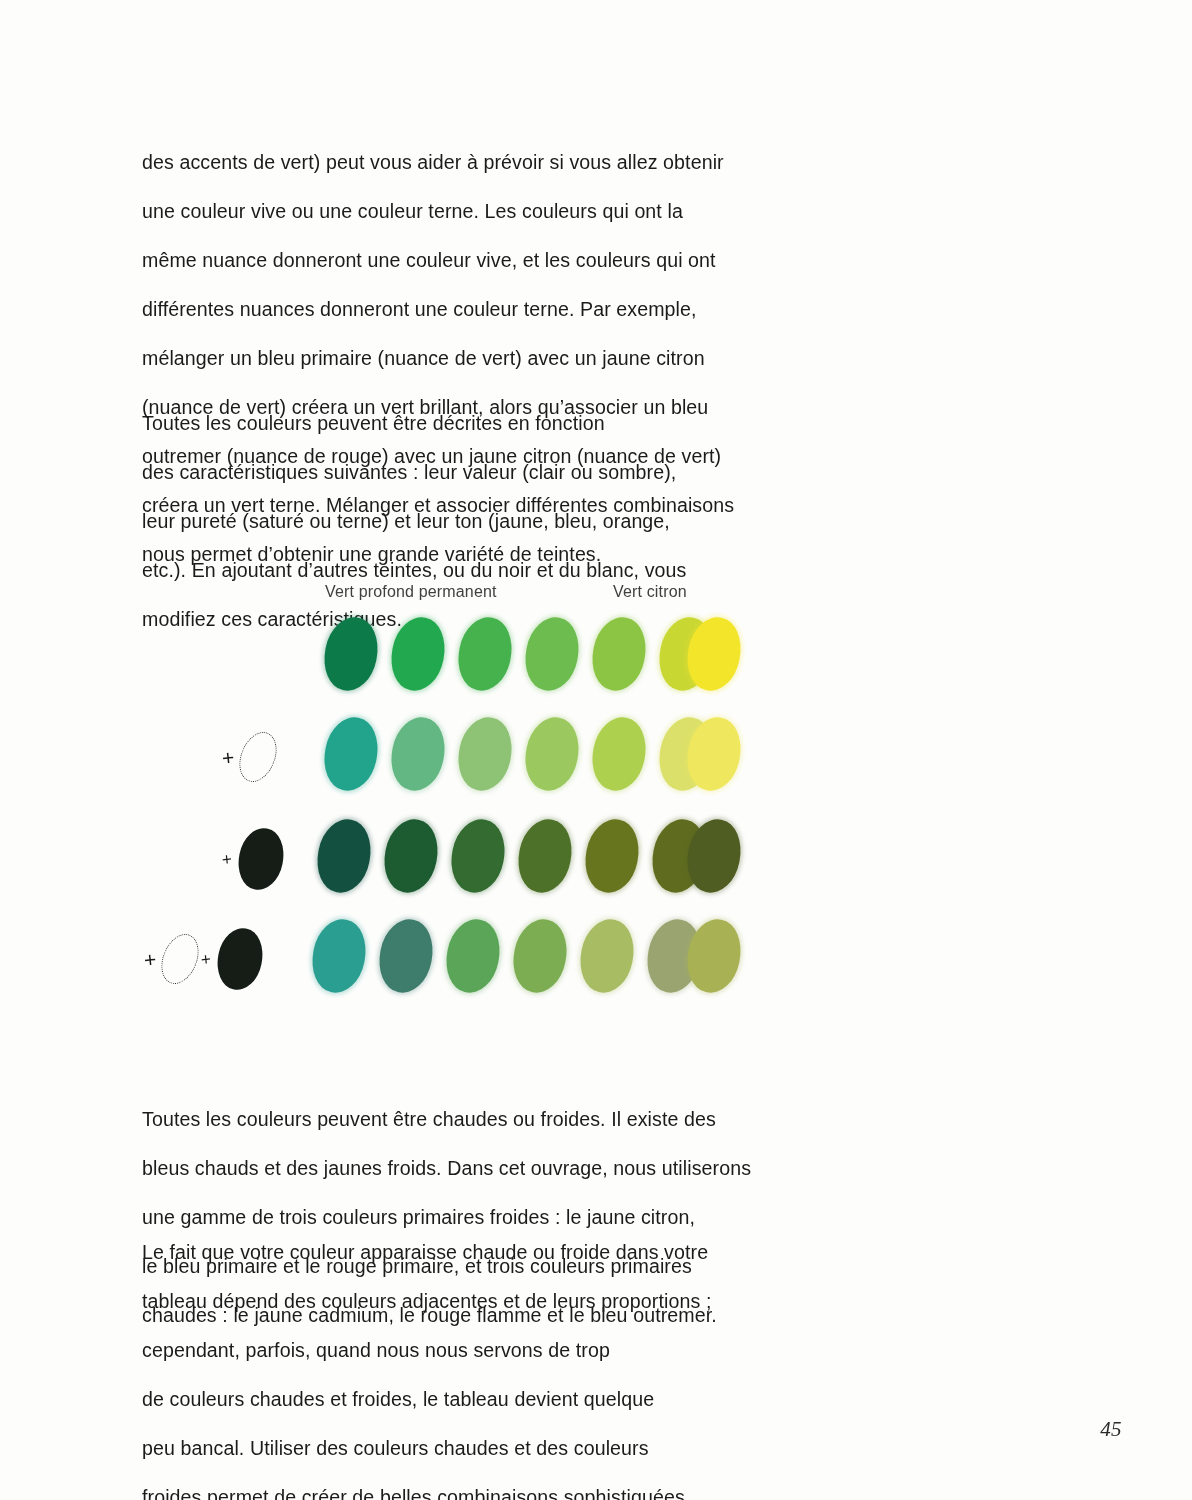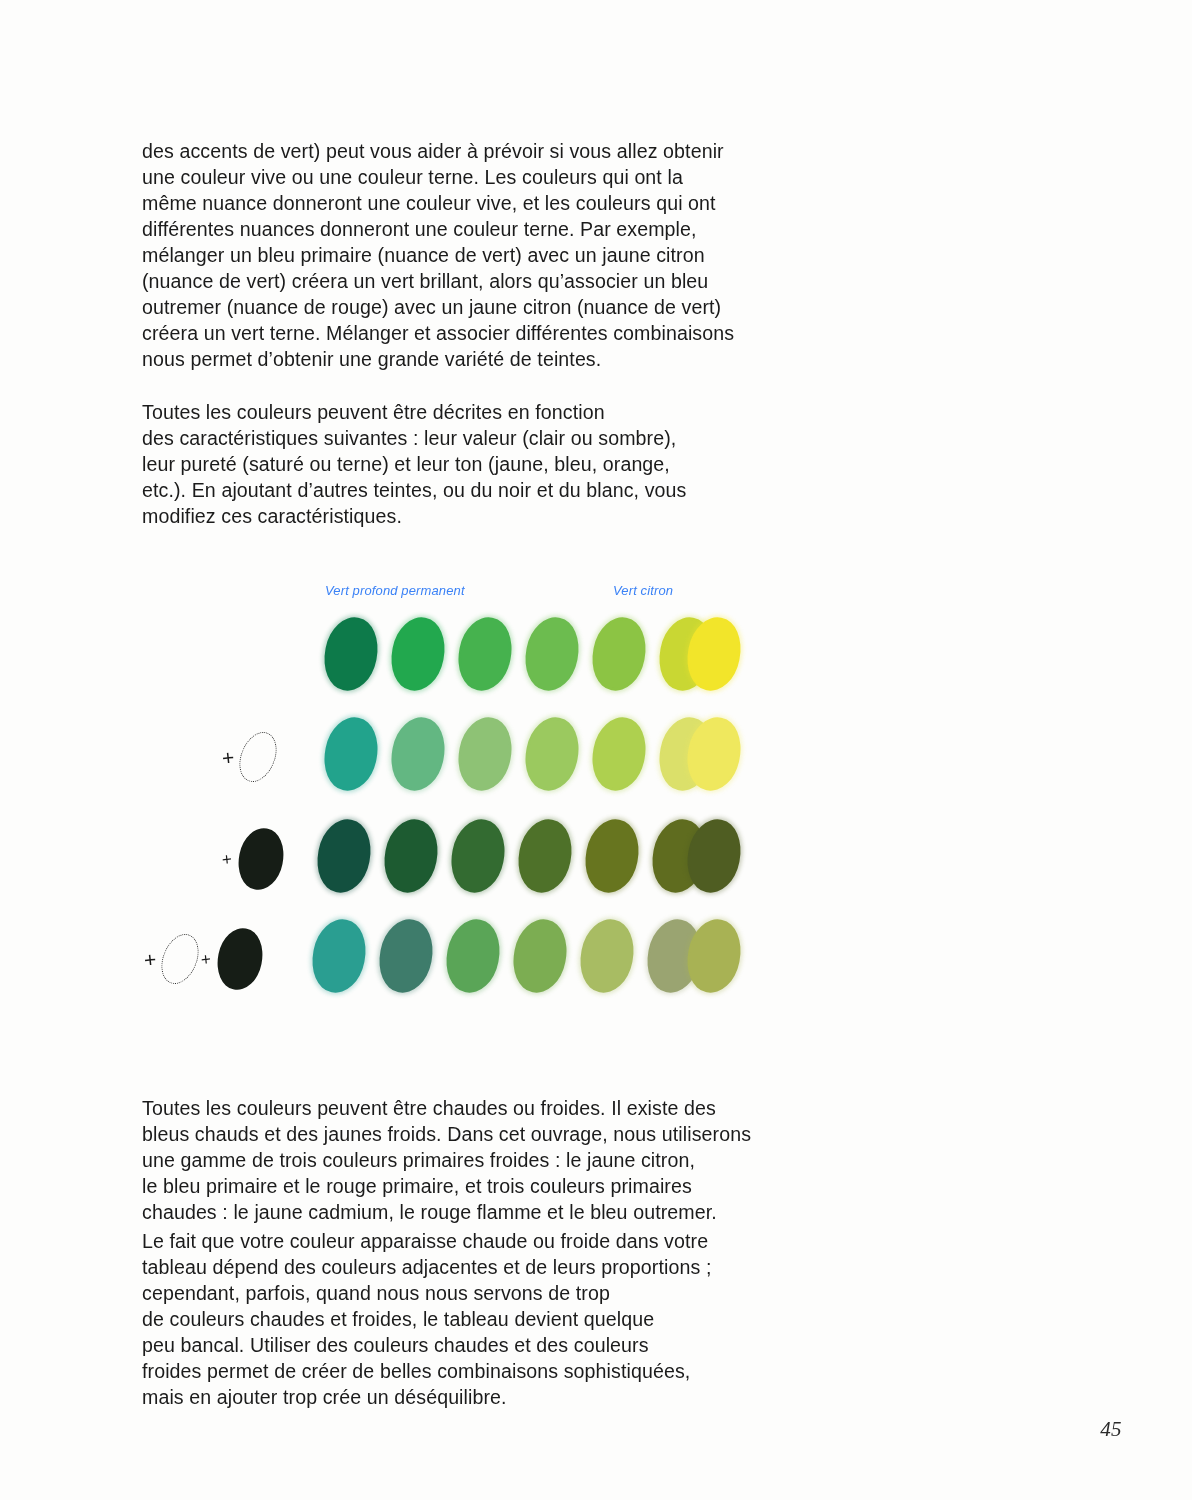--- a/index.html
+++ b/index.html
@@ -19,44 +19,43 @@
     overflow: hidden;
   }
   
   .text-col {
     position: absolute;
     left: 142px;
     width: 640px;
   }
   .para {
     font-size: 19.6px;
-    line-height: 26px;
+    line-height: 49px;
     color: #1b1b1b;
     letter-spacing: 0.005em;
     white-space: pre-line;
     font-weight: 400;
   }
   #para-1 { top: 138px; }
   #para-2 { top: 399px; }
   #para-3 { top: 1058px; margin-top: 37px; }
   #para-4 { top: 1228px; }
 
   
   .figure {
     position: absolute;
     left: 0px;
     top: 575px;
     width: 1192px;
     height: 470px;
   }
   .fig-label {
     position: absolute;
-    font-style: italic;
-    font-size: 13px;
-    color: #3b82f6;
+    font-size: 16px;
+    color: #404040;
     letter-spacing: 0.01em;
     white-space: nowrap;
   }
   #label-green { left: 325px; top: 8px; }
   #label-yellow { left: 613px; top: 8px; }
 
   .swatch-row {
     position: absolute;
     height: 92px;
     left: 0;

